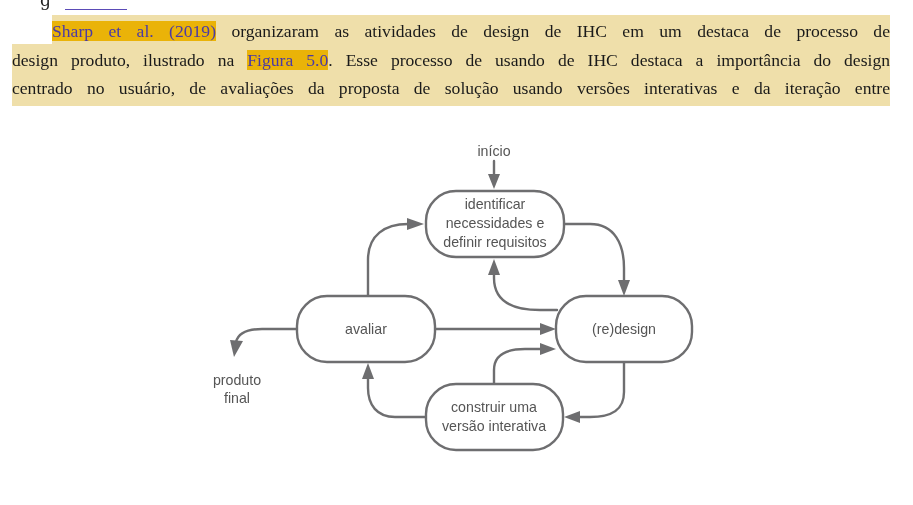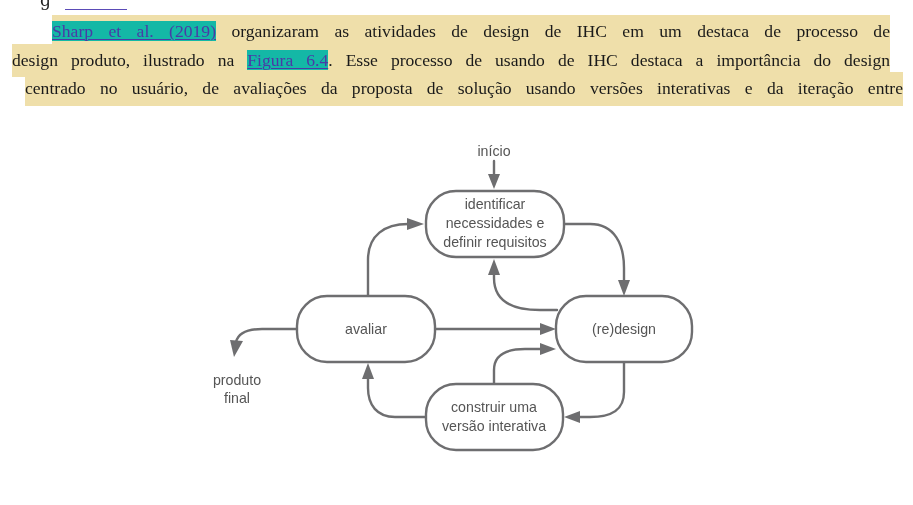--- a/index.html
+++ b/index.html
@@ -51,24 +51,23 @@
     .line span.hl {
       background: #efdfaa;
       padding: 2px 0 3px 0;
     }
     .line.first {
       padding-left: 40px;
       width: 838px;
     }
     .link {
       color: #4a3aa6;
-      text-decoration: underline;
       text-decoration-thickness: 1px;
       text-underline-offset: 2px;
-      background: #14b8a6;
+      background: #eab308;
     }
     .diagram {
       position: absolute;
       left: 0;
       top: 0;
       width: 913px;
       height: 505px;
     }
     .diagram text {
       font-family: "Liberation Sans", "DejaVu Sans", sans-serif;
@@ -83,24 +82,24 @@
 
   <div class="prev-line">
     <span>g</span><span class="stub-link"></span>
   </div>
 
   <div class="para">
     <div class="line first">
       <span class="hl" style="display:inline-block;width:100%;text-align:justify;text-align-last:justify;"><a class="link">Sharp et al. (2019)</a><span> organizaram as atividades de design de IHC em um destaca de processo de</span></span>
     </div>
     <div class="line" style="width:878px;">
-      <span class="hl" style="display:inline-block;width:100%;text-align:justify;text-align-last:justify;"><span>design produto, ilustrado na </span><a class="link">Figura 6.4</a><span>. Esse processo de usando de IHC destaca a importância do design</span></span>
+      <span class="hl" style="display:inline-block;width:100%;text-align:justify;text-align-last:justify;"><span>design produto, ilustrado na </span><a class="link">Figura 5.0</a><span>. Esse processo de usando de IHC destaca a importância do design</span></span>
     </div>
     <div class="line" style="width:878px;">
-      <span class="hl" style="display:inline-block;width:100%;text-align:justify;text-align-last:justify;margin-left:13px;"><span>centrado no usuário, de avaliações da proposta de solução usando versões interativas e da iteração entre</span></span>
+      <span class="hl" style="display:inline-block;width:100%;text-align:justify;text-align-last:justify;"><span>centrado no usuário, de avaliações da proposta de solução usando versões interativas e da iteração entre</span></span>
     </div>
   </div>
 
   <svg class="diagram" viewBox="0 0 913 505" width="913" height="505" xmlns="http://www.w3.org/2000/svg">
     <defs>
       <marker id="arr" viewBox="0 0 10 10" refX="9" refY="5" markerWidth="5.2" markerHeight="5.2" orient="auto-start-reverse" markerUnits="userSpaceOnUse">
       </marker>
     </defs>
 
     <g fill="none" stroke="#6e6e70" stroke-width="2.4" stroke-linecap="round">

